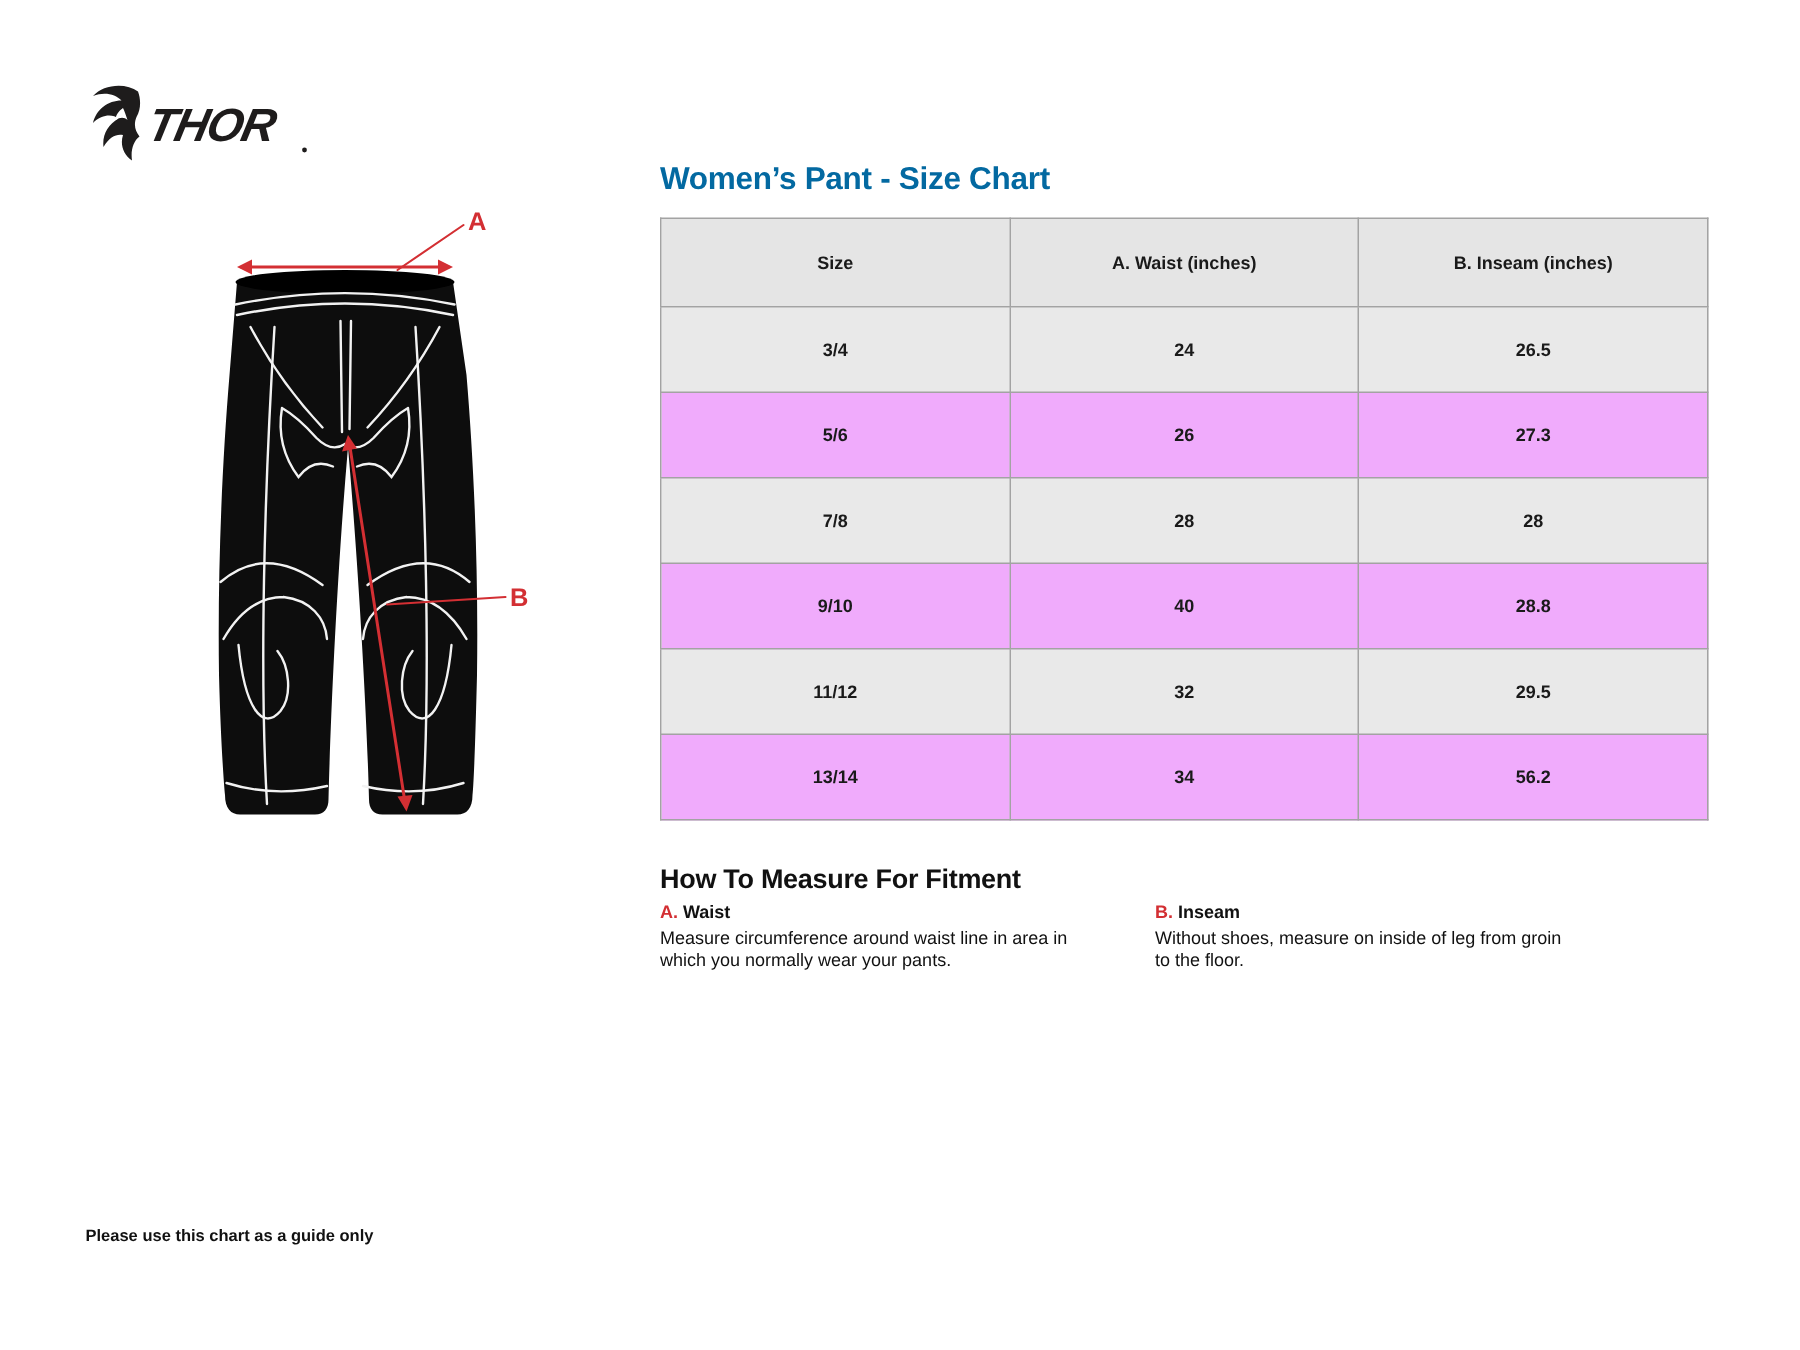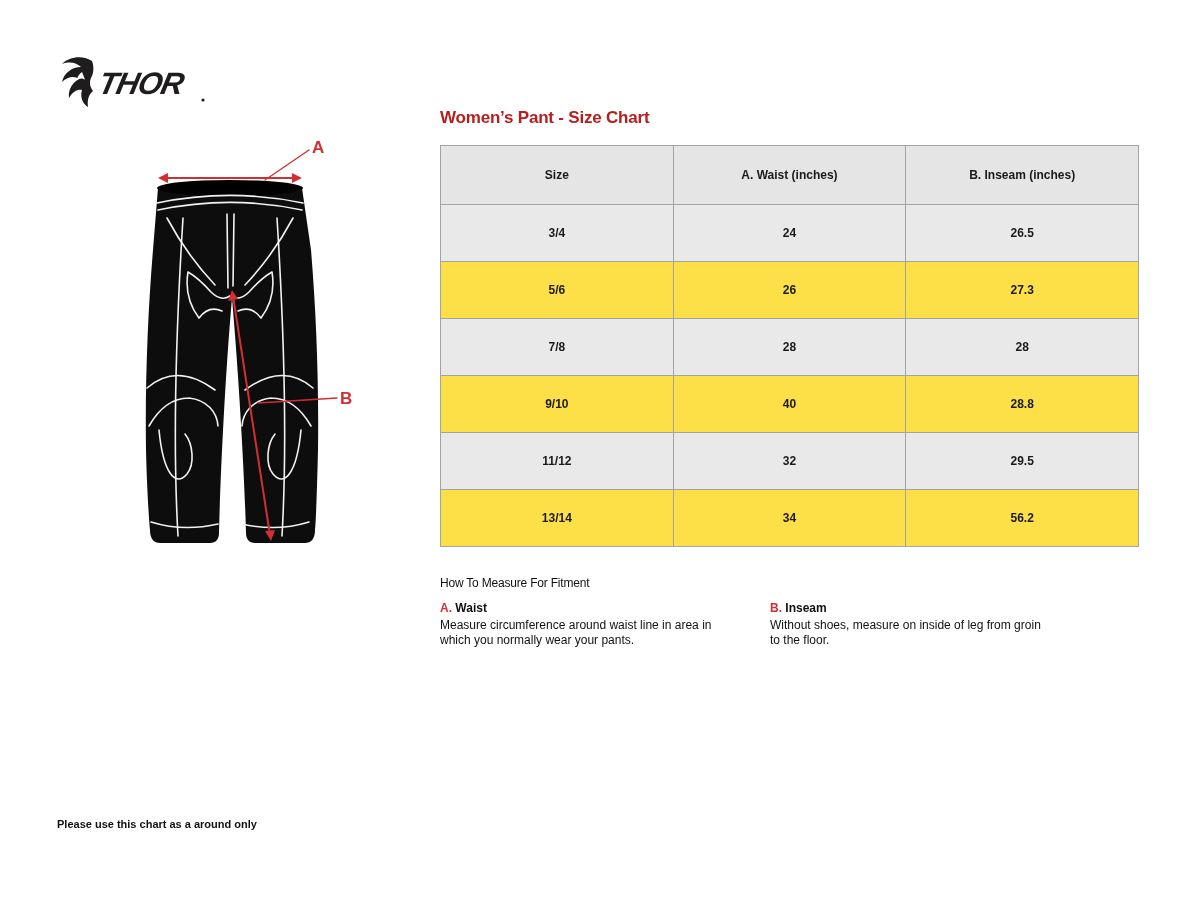--- a/index.html
+++ b/index.html
@@ -13,39 +13,39 @@
     overflow: hidden;
   }
   .page { position: absolute; inset: 0; background: #fff; }
 
   .logo { position: absolute; left: 55px; top: 56px; width: 170px; height: 54px; }
 
   .pants { position: absolute; left: 125px; top: 130px; width: 240px; height: 430px; }
 
   .chart-title {
     position: absolute; left: 440px; top: 108px;
-    font-size: 17px; font-weight: 700; letter-spacing: -0.2px; color: #b91c1c;
+    font-size: 21px; font-weight: 700; letter-spacing: -0.2px; color: #0369a1;
   }
 
   .size-table {
     position: absolute; left: 440px; top: 145px;
     width: 699px; border-collapse: collapse; table-layout: fixed;
   }
   .size-table th, .size-table td {
     border: 1px solid #a3a3a3;
     text-align: center; vertical-align: middle;
     font-size: 12px; font-weight: 700; color: #1a1a1a;
   }
   .size-table th { height: 59px; background: #e5e5e5; }
-  .size-table td { height: 57px; background: #fde047; }
+  .size-table td { height: 57px; background: #f0abfc; }
   .size-table tbody tr:nth-child(odd) td { background: #e9e9e9; }
 
   .howto-title {
     position: absolute; left: 440px; top: 576px;
-    font-size: 12px; font-weight: 400; letter-spacing: -0.2px; color: #111;
+    font-size: 18px; font-weight: 700; letter-spacing: -0.2px; color: #111;
   }
   .measure-item { position: absolute; top: 601px; }
   .measure-item.a { left: 440px; width: 292px; }
   .measure-item.b { left: 770px; width: 276px; }
   .measure-head { font-size: 12px; font-weight: 700; color: #111; margin-bottom: 3px; }
   .measure-letter { color: #d32f33; }
   .measure-desc { font-size: 12px; line-height: 1.22; color: #111; }
 
   .footer-note {
     position: absolute; left: 57px; top: 818px;
@@ -175,16 +175,16 @@
 
   <div class="measure-item b">
     <div class="measure-head">
       <span class="measure-letter">B.</span>
       <span>Inseam</span>
     </div>
     <div class="measure-desc">Without shoes, measure on inside of leg from groin to the floor.</div>
   </div>
 
   <div class="footer-note">
-    <div>Please use this chart as a around only</div>
+    <div>Please use this chart as a guide only</div>
   </div>
 
 </div>
 
 </body></html>

